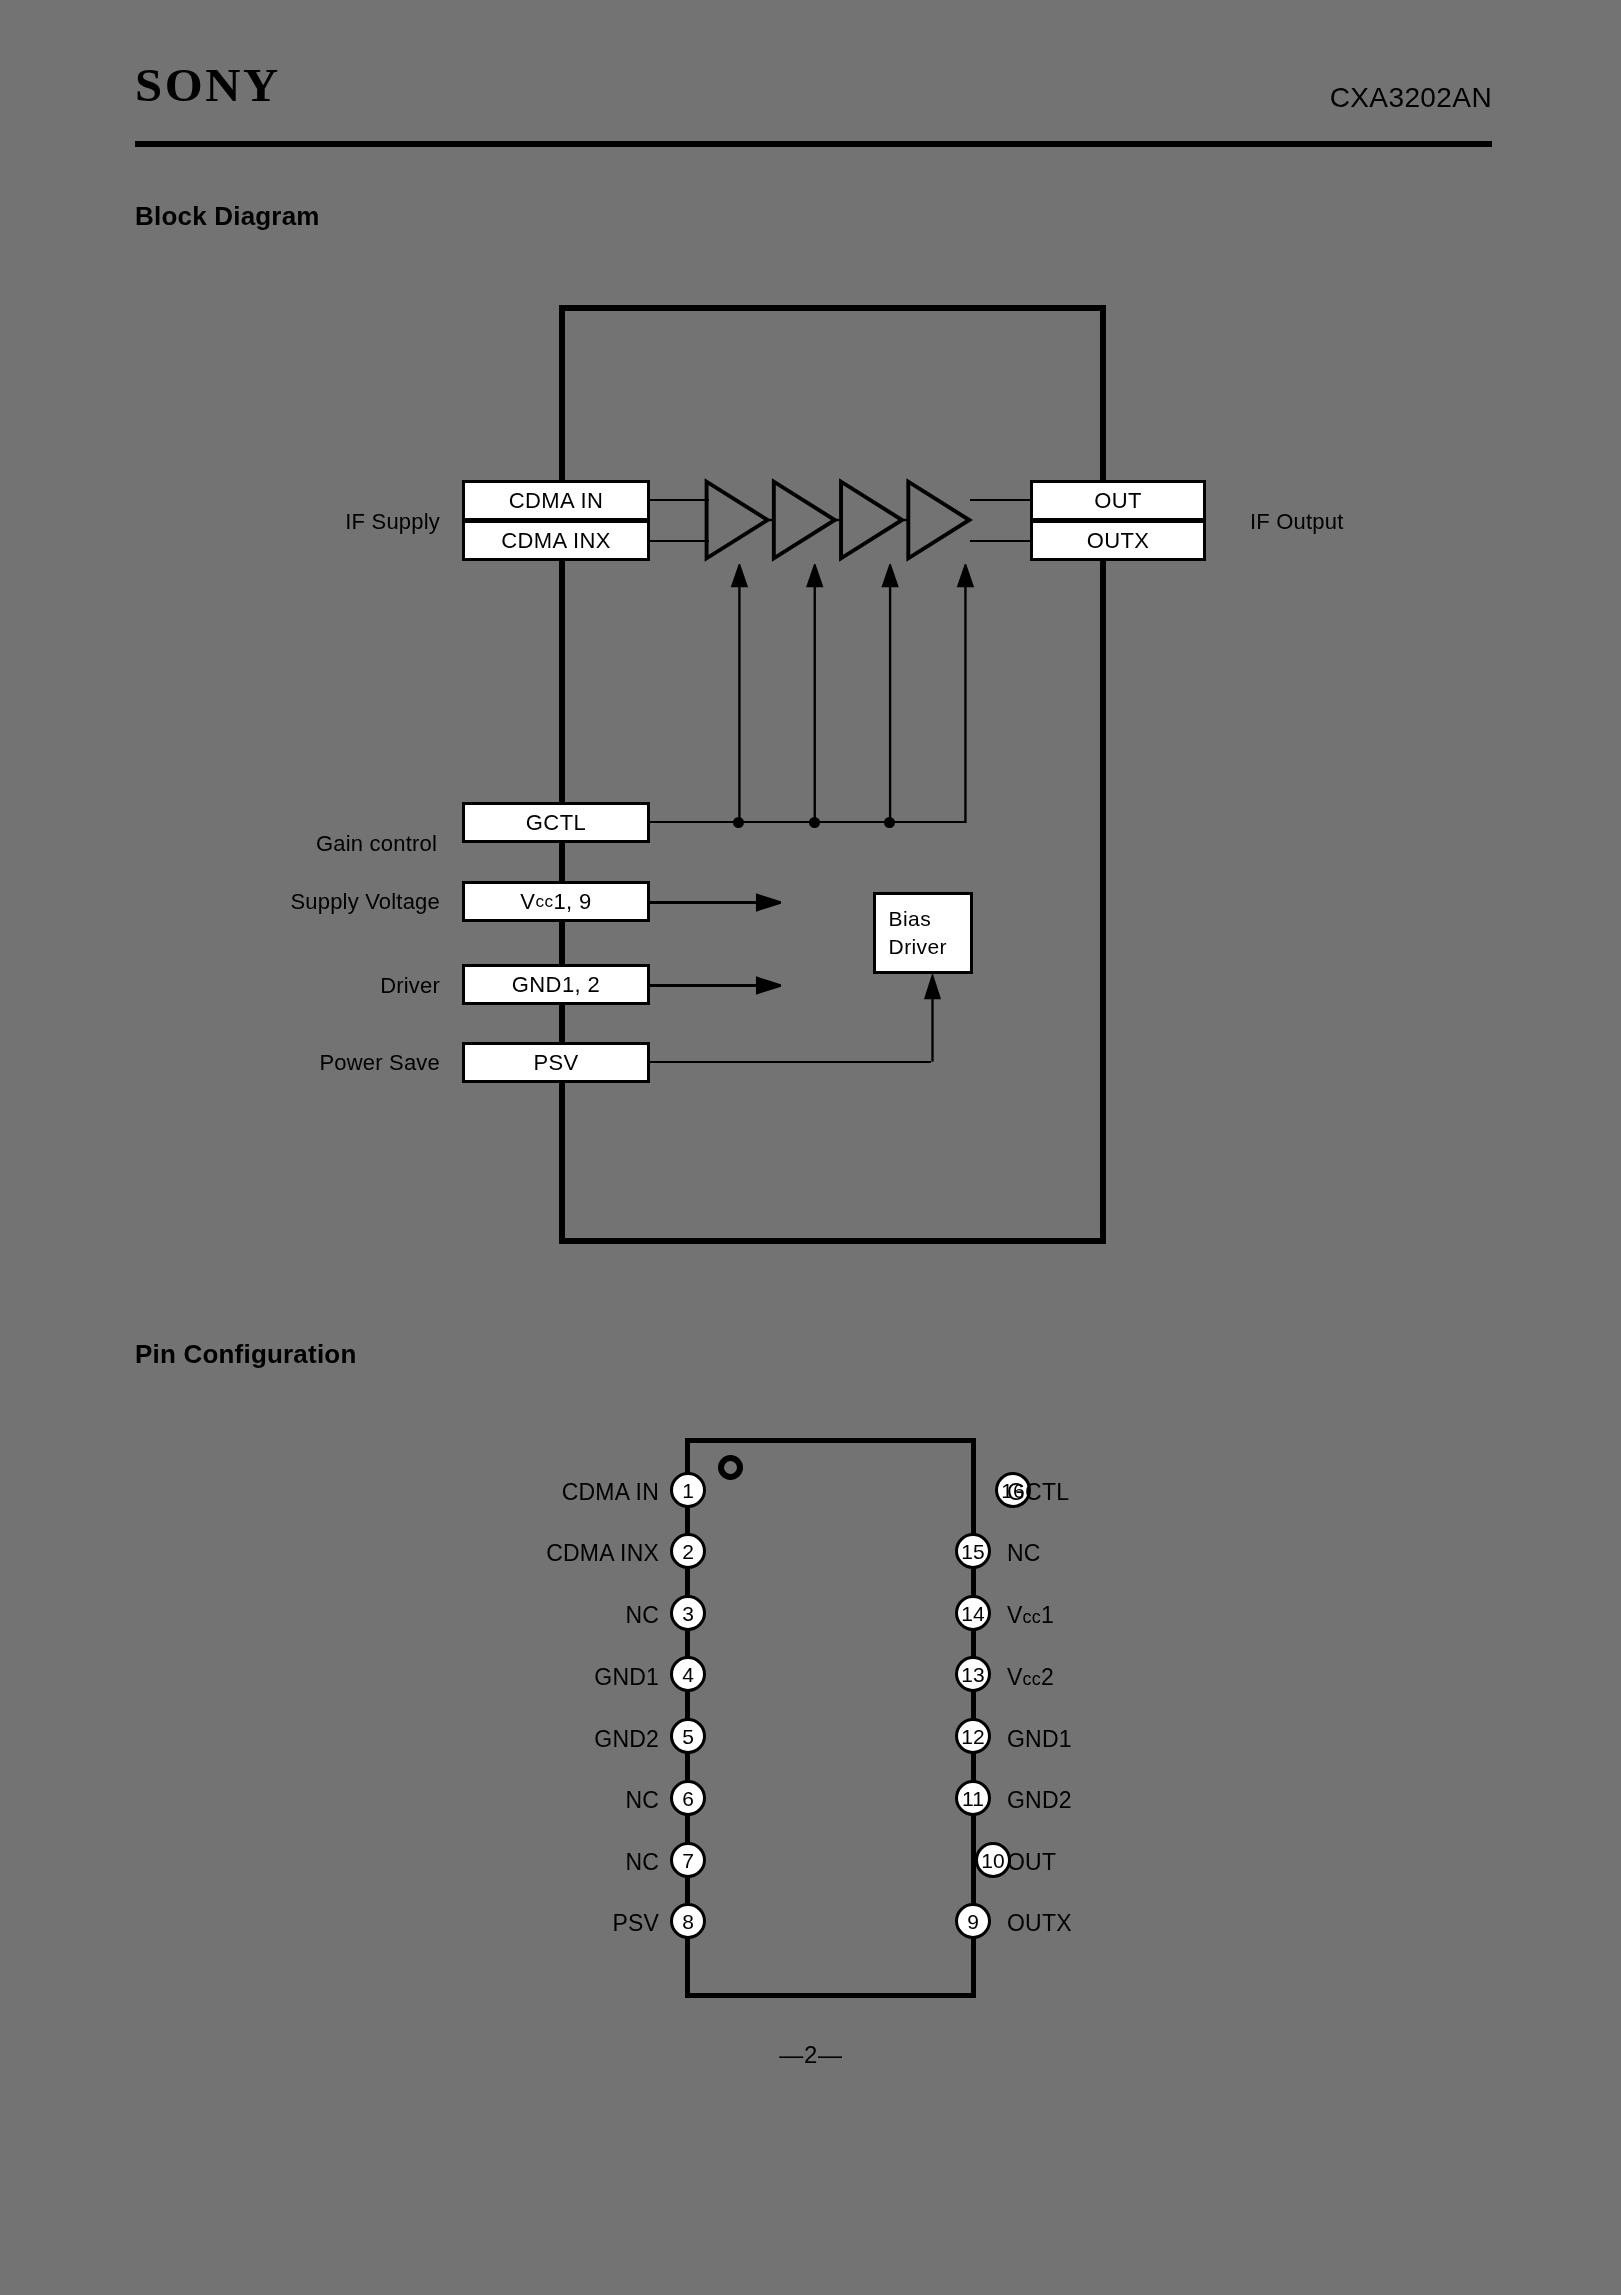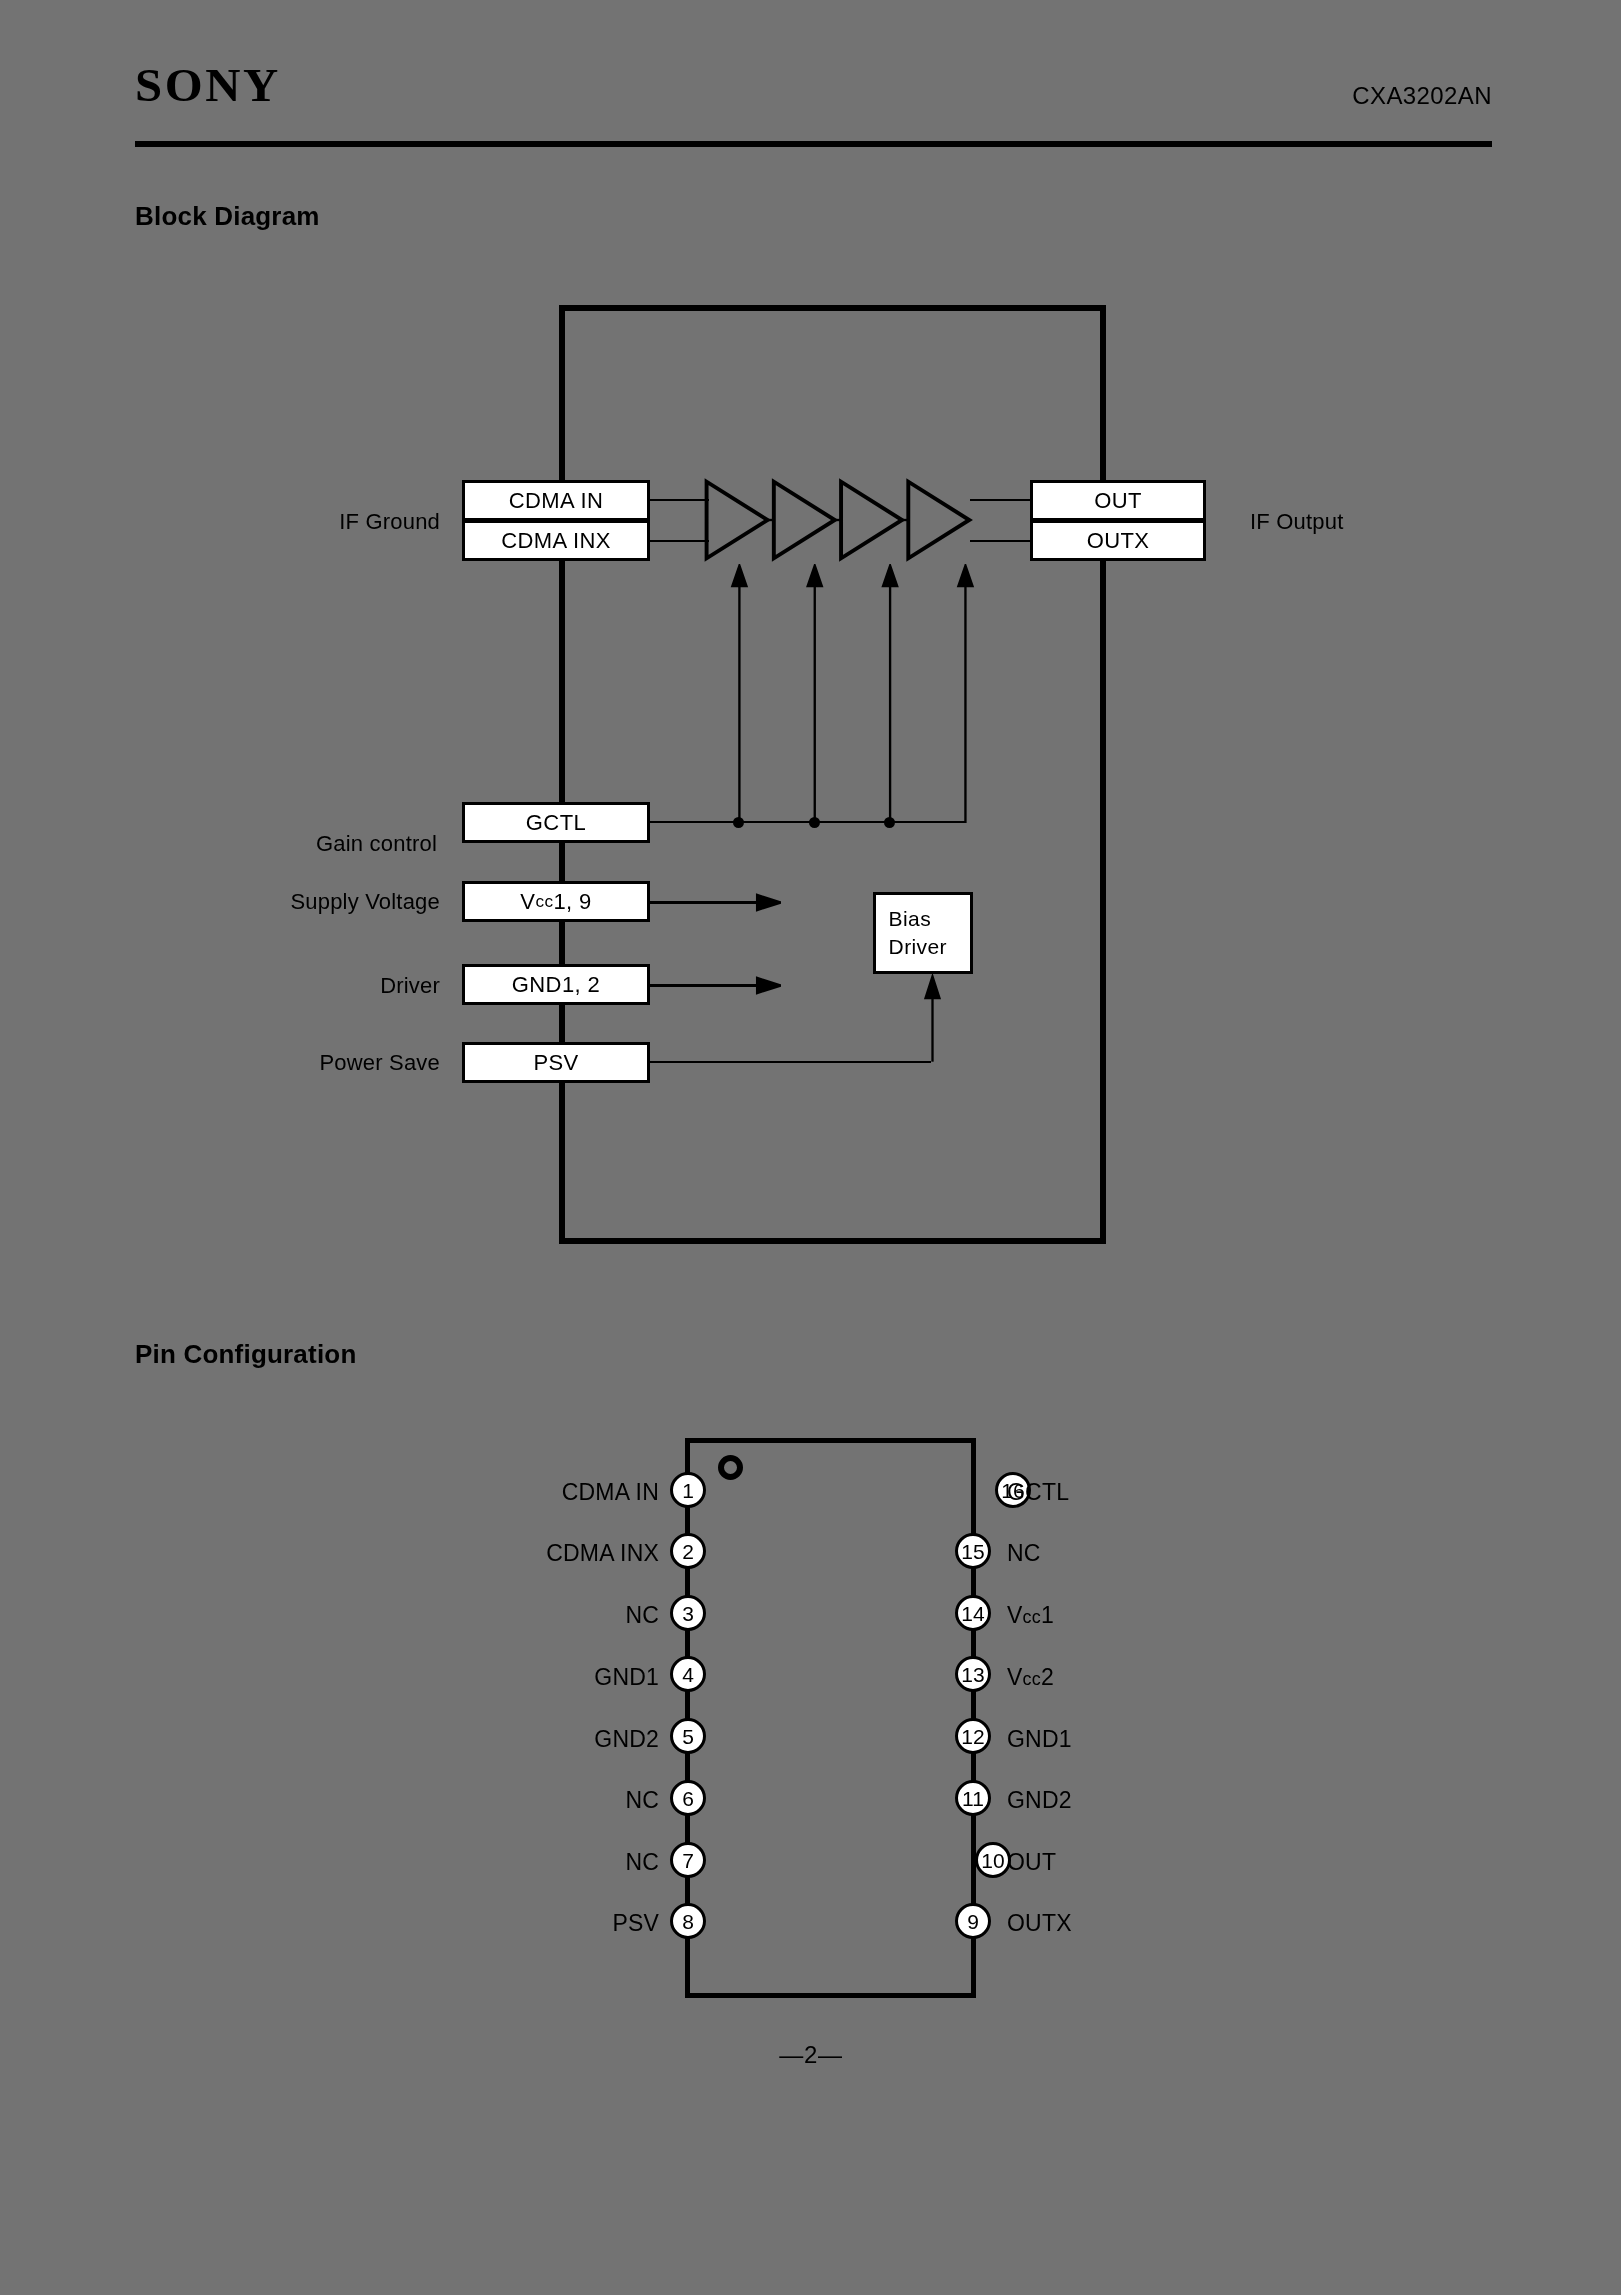--- a/index.html
+++ b/index.html
@@ -29,21 +29,21 @@
     font-size: 46px;
     letter-spacing: 2.4px;
     line-height: 1;
     transform: scaleX(1.06);
     transform-origin: left center;
   }
   #header-partno {
     position: absolute;
     right: 130px;
     top: 82px;
-    font-size: 24px;
+    font-size: 28px;
     letter-spacing: 0.4px;
   }
   #header-rule {
     position: absolute;
     left: 135px;
     top: 141px;
     width: 1357px;
     height: 5.5px;
     background: #000;
   }
@@ -148,21 +148,21 @@
 
   <div class="section-title" id="title-block-diagram">Block Diagram</div>
 
   <div>
 
     <div class="thick" style="left:559px; top:305px;  width:546px; height:5.5px;"></div>
     <div class="thick" style="left:559px; top:305px;  width:5.5px;  height:939px;"></div>
     <div class="thick" style="left:1100px;top:305px;  width:5.5px;  height:939px;"></div>
     <div class="thick" style="left:559px; top:1238px; width:546px;height:5.5px;"></div>
 
-    <div class="lbl right" style="left:259px; top:509px; width:181px;">IF Ground</div>
+    <div class="lbl right" style="left:259px; top:509px; width:181px;">IF Supply</div>
 
     <div class="box" style="left:462px; top:480px; width:188px; height:41px;">CDMA IN</div>
     <div class="box" style="left:462px; top:520px; width:188px; height:41px;">CDMA INX</div>
 
     <div class="ln" style="left:648px; top:499px; width:61px; height:2.4px;"></div>
     <div class="ln" style="left:648px; top:540px; width:61px; height:2.4px;"></div>
 
     <svg style="position:absolute; left:703px; top:477px; width:273px; height:86px;" viewBox="0 0 348 110">
       <g fill="none" stroke="#000" stroke-width="5">
         <polygon points="4,6 4,104 82,55"></polygon>

